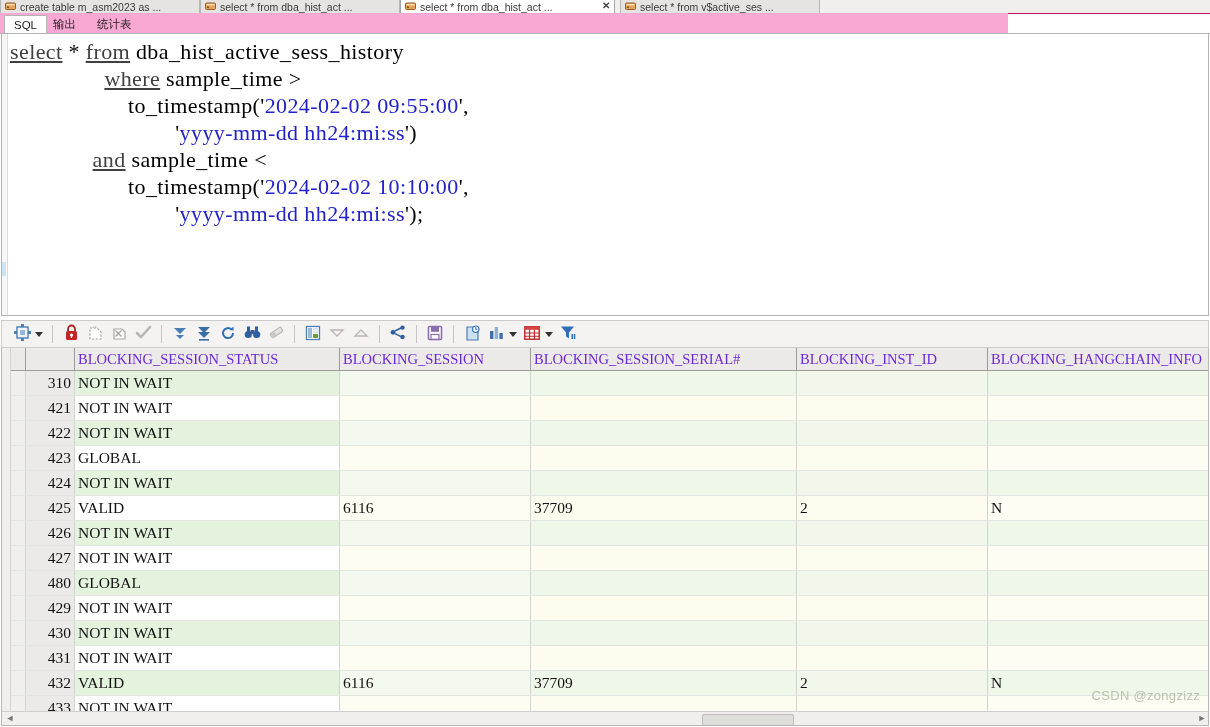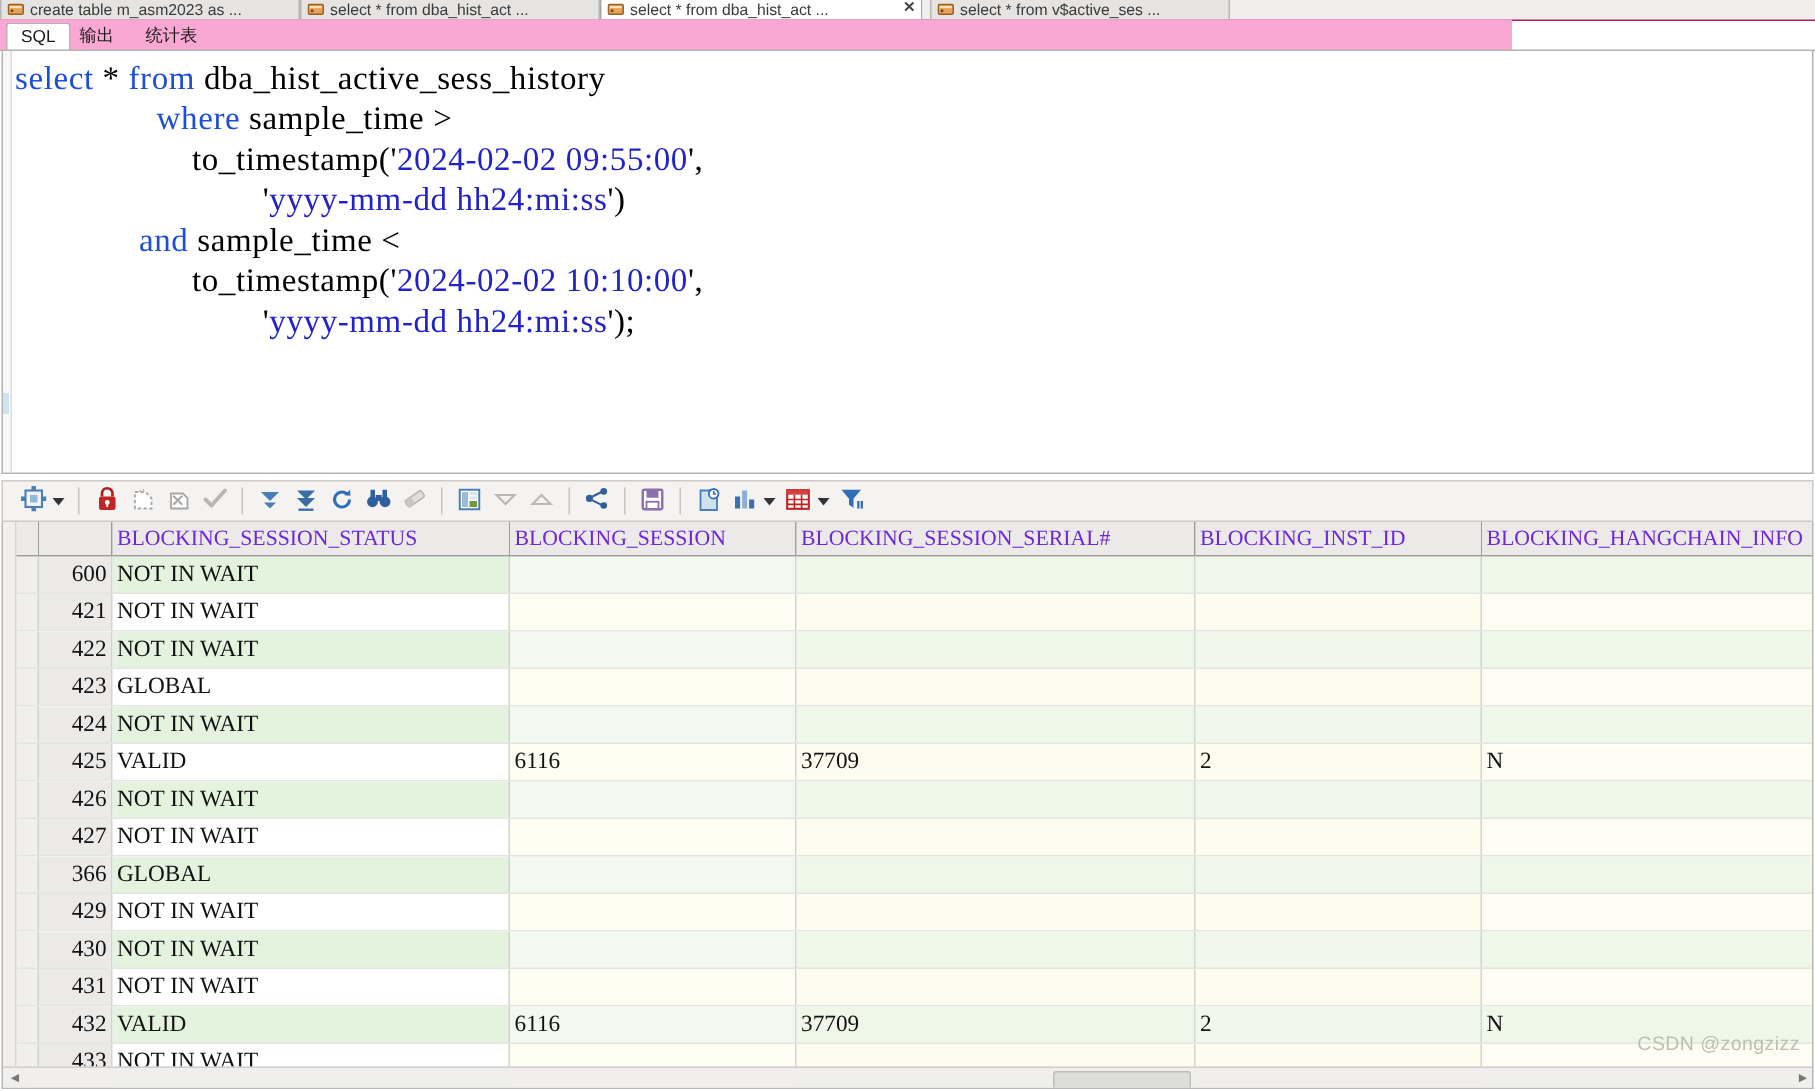--- a/index.html
+++ b/index.html
@@ -122,21 +122,21 @@
   .editor-code {
     position: absolute;
     left: 8px; top: 4px;
     right: 0;
     font-family: "Liberation Serif", serif;
     font-size: 22px;
     line-height: 27px;
     white-space: pre;
     letter-spacing: 0.4px;
   }
-  .kw   { color: #1d4ed8; }
+  .kw   { color: #404040; text-decoration: underline; }
   .plain{ color: #000000; }
   .str  { color: #2222cc; }
   .editor-left-mark {
     position: absolute;
     left: 0;
     top: 228px;
     width: 4px;
     height: 14px;
     background: #cfe4f2;
   }
@@ -504,21 +504,21 @@
           <th style="width: 258px;"><span>BLOCKING_SESSION_STATUS</span></th>
           <th style="width: 184px;"><span>BLOCKING_SESSION</span></th>
           <th style="width: 259px;"><span>BLOCKING_SESSION_SERIAL#</span></th>
           <th style="width: 184px;"><span>BLOCKING_INST_ID</span></th>
           <th style="width: 252px;"><span>BLOCKING_HANGCHAIN_INFO</span></th>
         </tr>
     </thead>
     <tbody id="gridBody">
         <tr class="rA">
           <td class="c-sel"></td>
-          <td class="c-num">600</td>
+          <td class="c-num">310</td>
           <td class="col1">NOT IN WAIT</td>
           <td class="col2 num"></td>
           <td class="col3 num"></td>
           <td class="col4 num"></td>
           <td class="col5"></td>
         </tr>
         <tr class="rB">
           <td class="c-sel"></td>
           <td class="c-num">421</td>
           <td class="col1">NOT IN WAIT</td>
@@ -576,21 +576,21 @@
           <td class="c-sel"></td>
           <td class="c-num">427</td>
           <td class="col1">NOT IN WAIT</td>
           <td class="col2 num"></td>
           <td class="col3 num"></td>
           <td class="col4 num"></td>
           <td class="col5"></td>
         </tr>
         <tr class="rA">
           <td class="c-sel"></td>
-          <td class="c-num">366</td>
+          <td class="c-num">480</td>
           <td class="col1">GLOBAL</td>
           <td class="col2 num"></td>
           <td class="col3 num"></td>
           <td class="col4 num"></td>
           <td class="col5"></td>
         </tr>
         <tr class="rB">
           <td class="c-sel"></td>
           <td class="c-num">429</td>
           <td class="col1">NOT IN WAIT</td>

